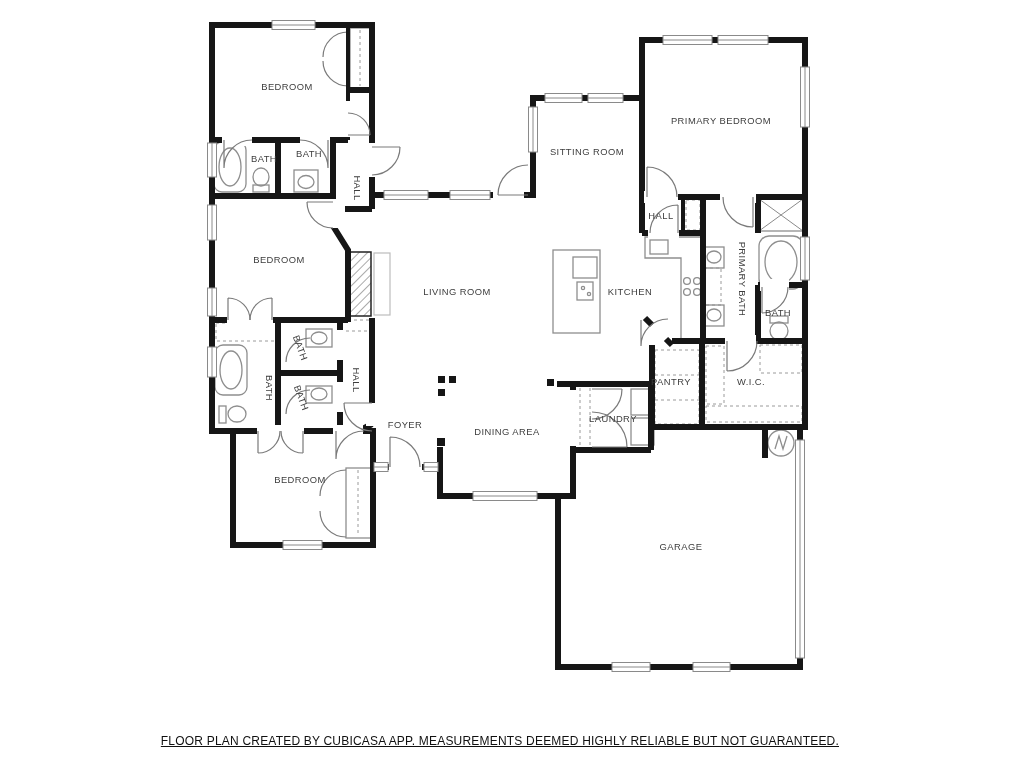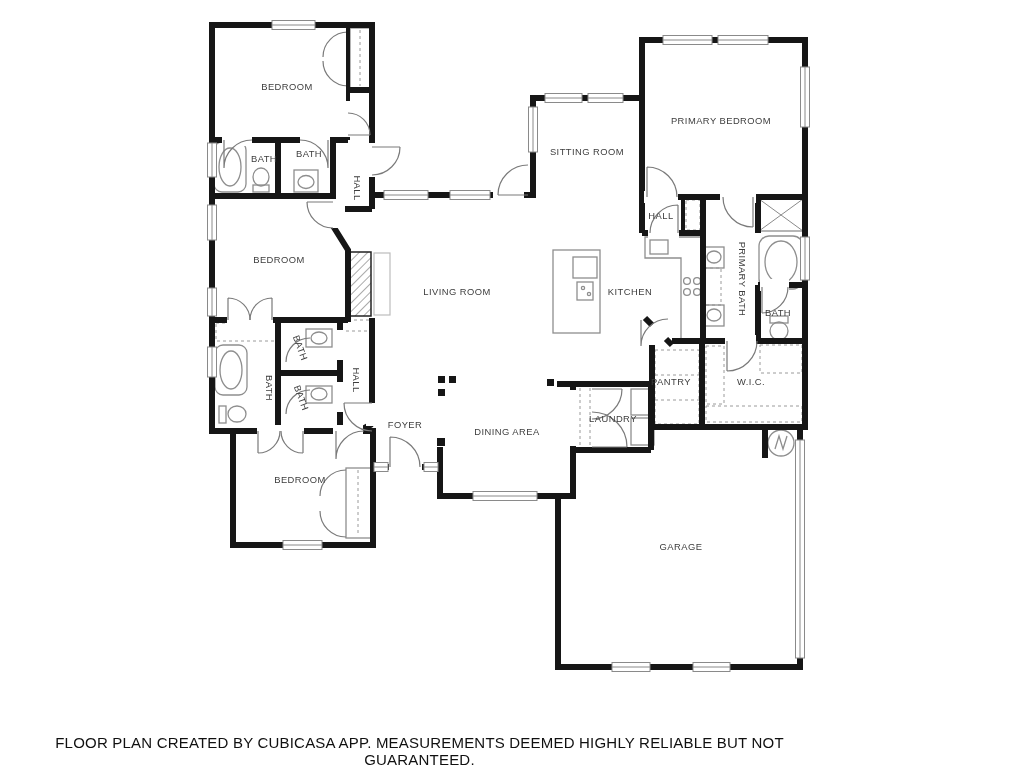--- a/index.html
+++ b/index.html
@@ -9,22 +9,22 @@
                  letter-spacing:0.45px; text-anchor:middle; }
   .w  { stroke:#161616; stroke-width:6; fill:none; stroke-linecap:butt; }
   .wt { stroke:#161616; stroke-width:4; fill:none; }
   .er { fill:#ffffff; stroke:none; }
   .win  { fill:#ffffff; stroke:#8a8a8a; stroke-width:1; }
   .winl { stroke:#8a8a8a; stroke-width:1; }
   .fxn { stroke:#8e8e8e; stroke-width:1.3; fill:none; }
   .fxd { stroke:#9a9a9a; stroke-width:1; fill:none; stroke-dasharray:3,3; }
   .door { stroke:#7a7a7a; stroke-width:1.2; fill:none; }
   .post { fill:#161616; }
-  .footer { position:absolute; left:0; top:734px; width:100%; text-align:center;
-            font-size:15px; color:#101010; letter-spacing:0.2px; }
+  .footer { position:absolute; left:0; top:734px; width:100%; text-align:right;
+            font-size:12px; color:#101010; letter-spacing:0.2px;text-decoration:underline; }
   .logo { position:absolute; left:868px; top:707px; display:flex; align-items:center; gap:2px; }
   .logo .wordmark { font-size:31px; font-weight:bold; letter-spacing:-1px; line-height:1; }
   .logo .ctx { color:#3b82f6; }
   .logo .mls { color:#2175BC; }
 </style>
 </head>
 <body>
 
 <div class="plan-wrap">
   <svg width="1024" height="768" viewBox="0 0 1024 768">

